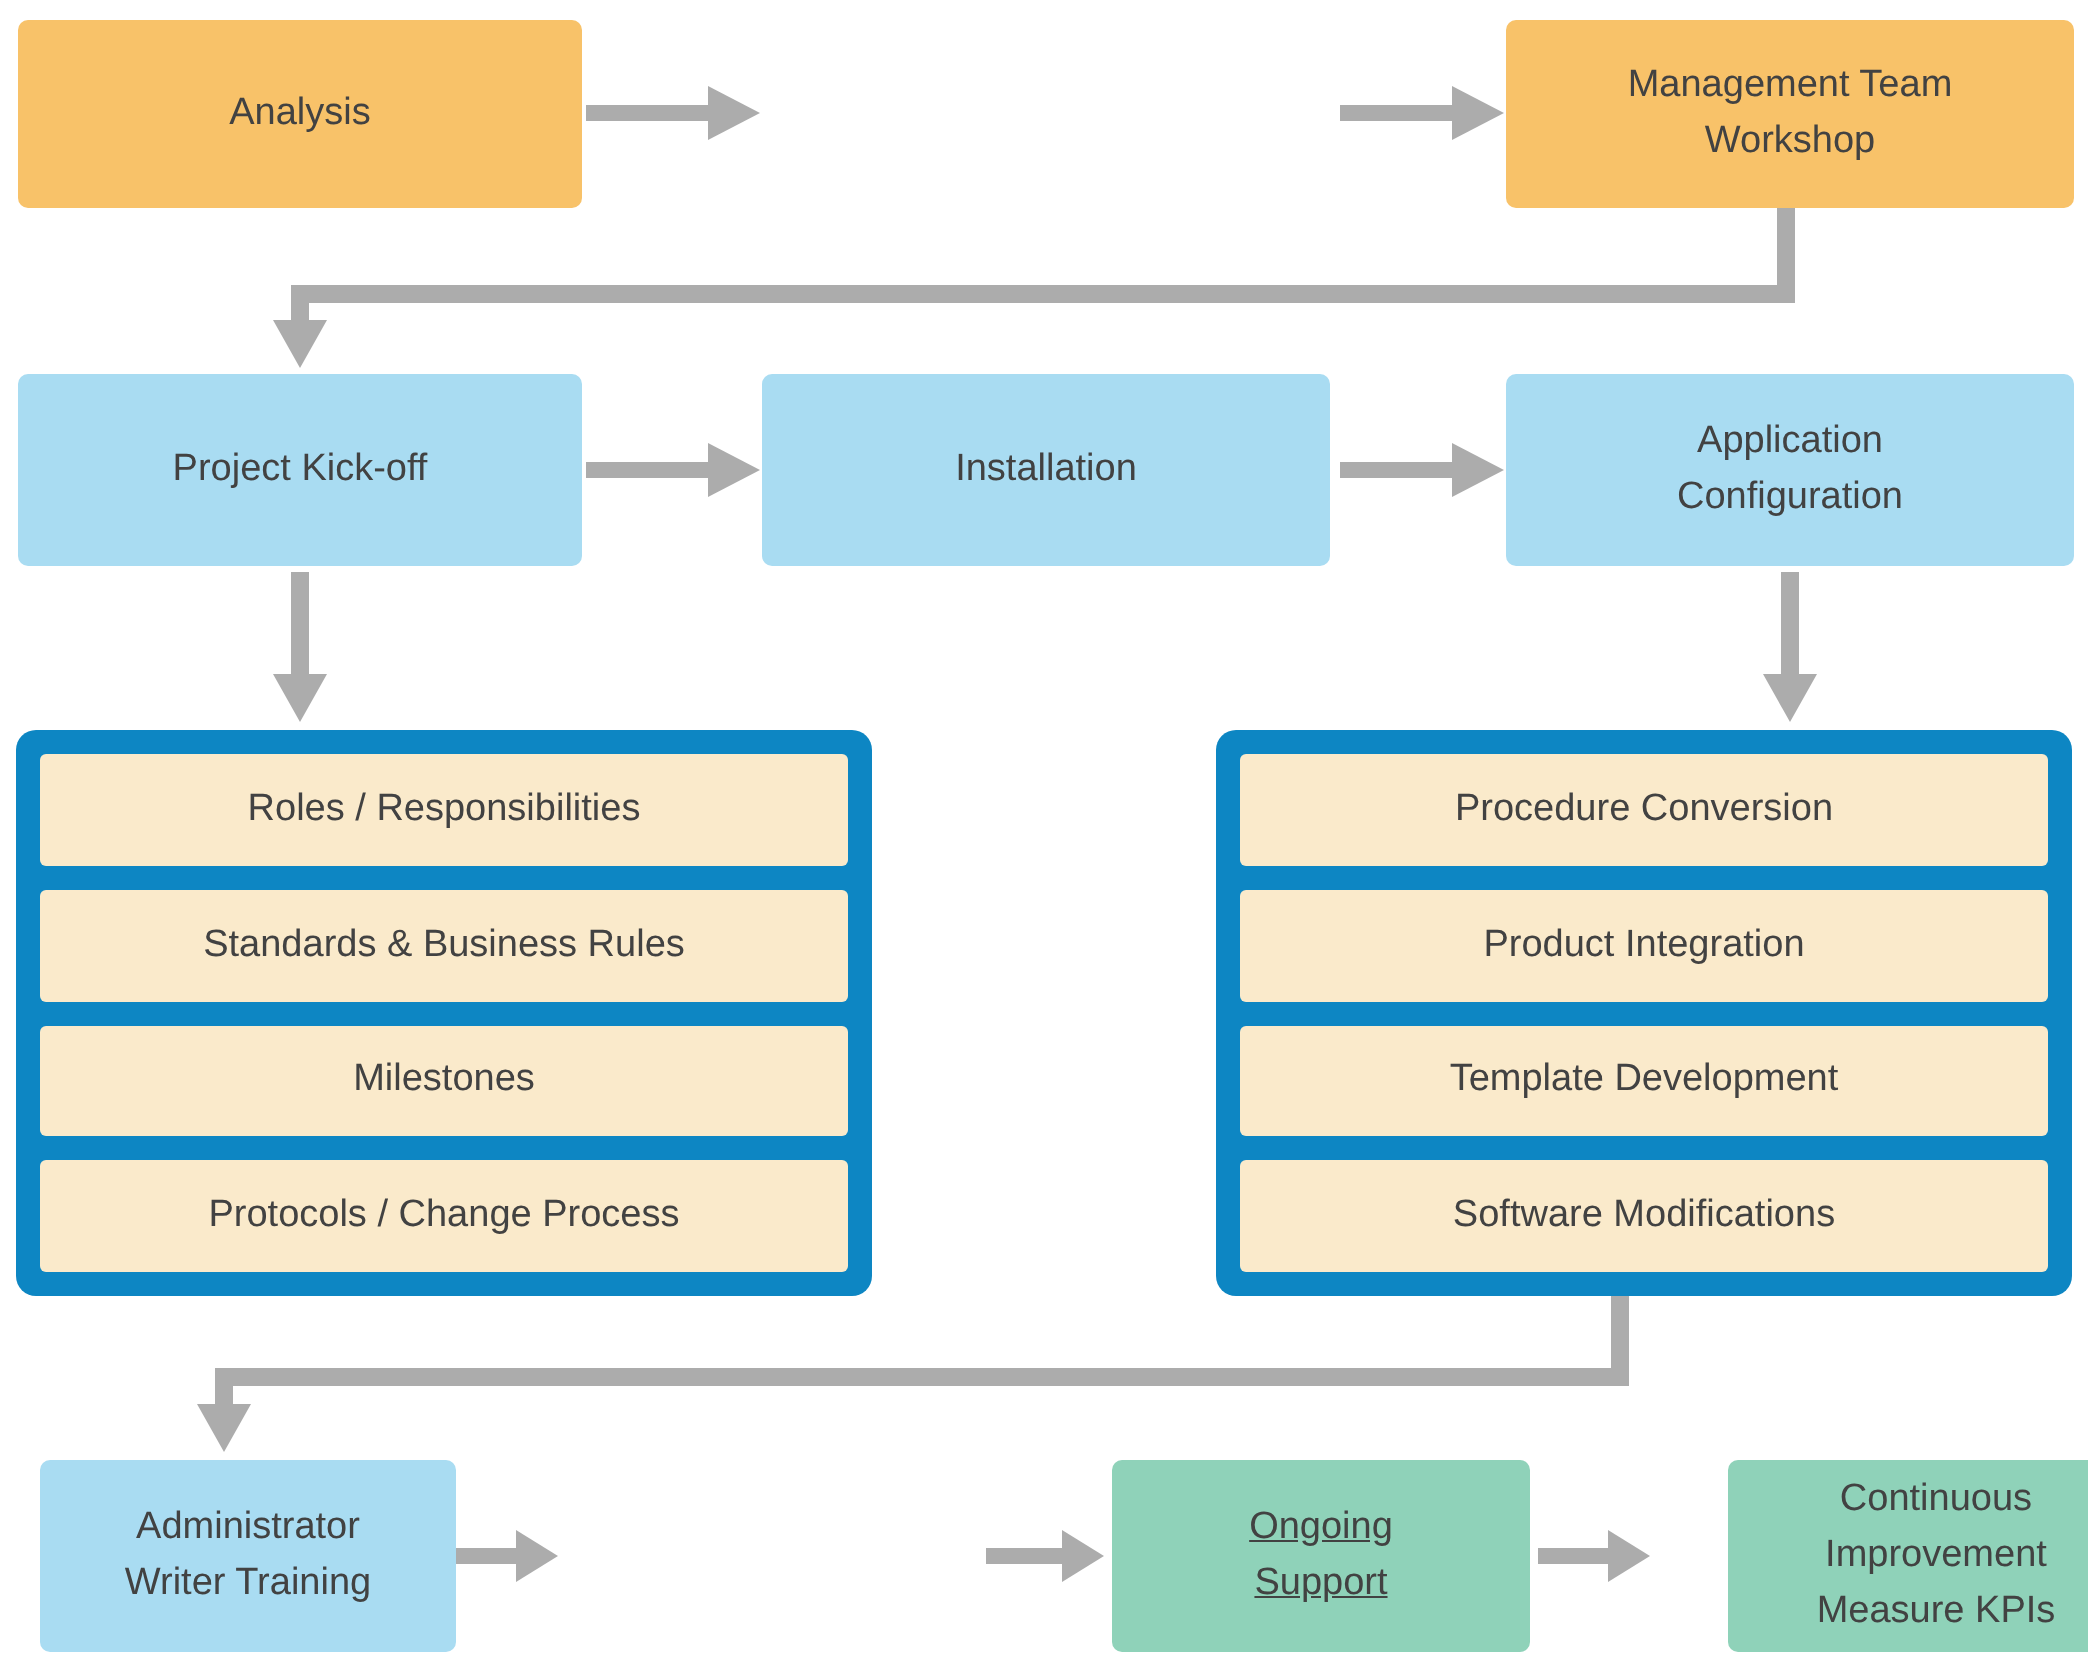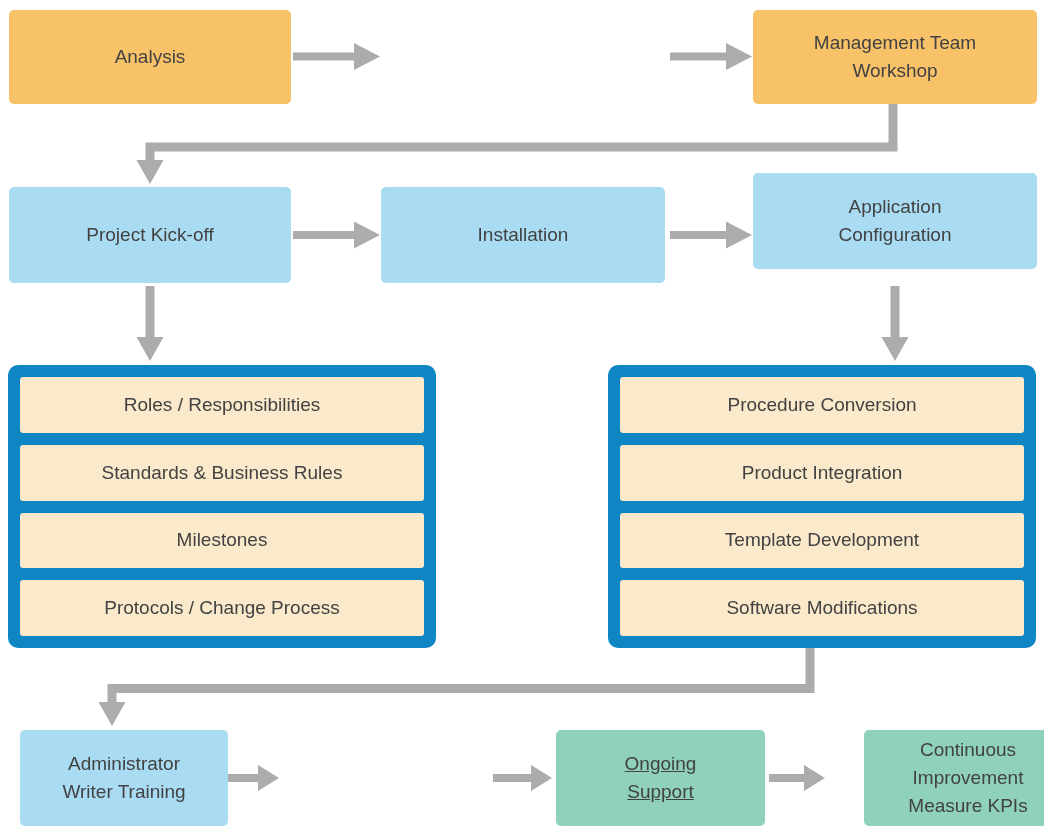--- a/index.html
+++ b/index.html
@@ -141,21 +141,21 @@
     <span class="label">Management Team
 Workshop</span>
   </div>
 
   <div class="node blue" style="left:381px;top:187px;width:284px;height:96px;">
     <span class="label">Installation</span>
   </div>
   <div class="node blue" style="left:9px;top:187px;width:282px;height:96px;">
     <span class="label">Project Kick-off</span>
   </div>
-  <div class="node blue" style="left:753px;top:173px;width:284px;height:96px;">
+  <div class="node blue" style="left:753px;top:187px;width:284px;height:96px;">
     <span class="label">Application
 Configuration</span>
   </div>
 
   <div class="group" style="left:608px;top:365px;width:428px;height:283px;">
     <div class="group-item">
       <span class="label">Procedure Conversion</span>
     </div>
     <div class="group-item">
       <span class="label">Product Integration</span>

